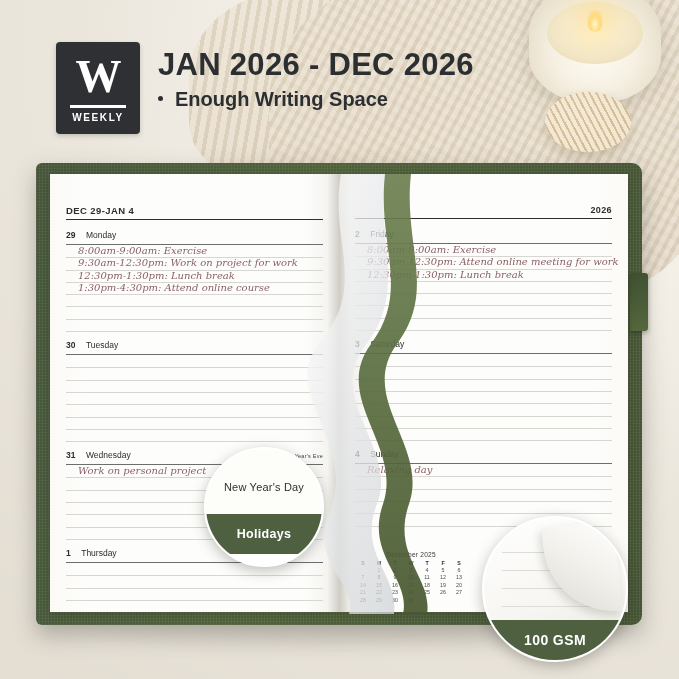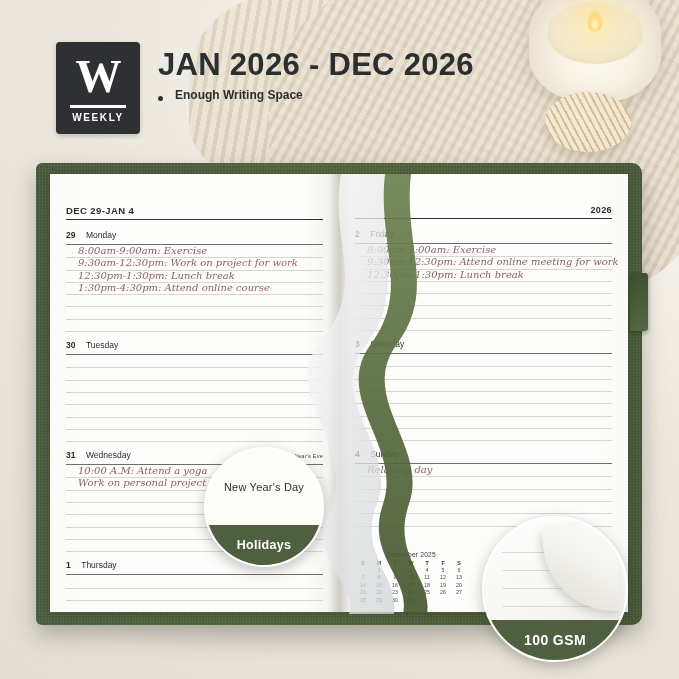--- a/index.html
+++ b/index.html
@@ -124,21 +124,21 @@
     color: #2c2f31;
     letter-spacing: .3px;
   }
   .bullets {
     position: absolute;
     left: 158px; top: 88px;
     margin: 0; padding: 0;
     list-style: none;
   }
   .bullets li {
-    font-size: 12px;
+    font-size: 20px;
     font-weight: bold;
     color: #2c2f31;
     margin-bottom: 7px;
     padding-left: 17px;
     position: relative;
   }
   .bullets li::before {
     content: "";
     position: absolute;
     left: 0; top: 8px;
@@ -334,21 +334,21 @@
     font-weight: normal;
     letter-spacing: .2px;
   }
   .bubble-holiday .bh-dash {
     position: absolute;
     left: 14px; right: 14px; top: 76px;
     border-top: 1px dashed #c9c7c0;
   }
   .bubble-holiday .bh-bot {
     position: absolute;
-    left: 0; right: 0; bottom: 0; height: 40px;
+    left: 0; right: 0; bottom: 11px; height: 40px;
     background: #4e6040;
     display: flex;
     align-items: center;
     justify-content: center;
   }
   .bubble-holiday .bh-bot span {
     color: #fff;
     font-size: 12.5px;
     font-weight: bold;
     letter-spacing: .3px;
@@ -476,23 +476,20 @@
 
         <div class="day-block">
           <div class="day-head">
             <div>
               <span class="day-num">31</span>
               <span class="day-name">Wednesday</span>
             </div>
             <span class="day-note">New Year's Eve</span>
           </div>
           <div class="lines">
-            <div class="line">
-                <span class="hw">10:00 A.M: Attend a yoga</span>
-              </div>
             <div class="line">
                 <span class="hw">Work on personal project</span>
               </div>
             <div class="line"></div>
             <div class="line"></div>
             <div class="line"></div>
             <div class="line"></div>
             <div class="line"></div>
           </div>
         </div>

